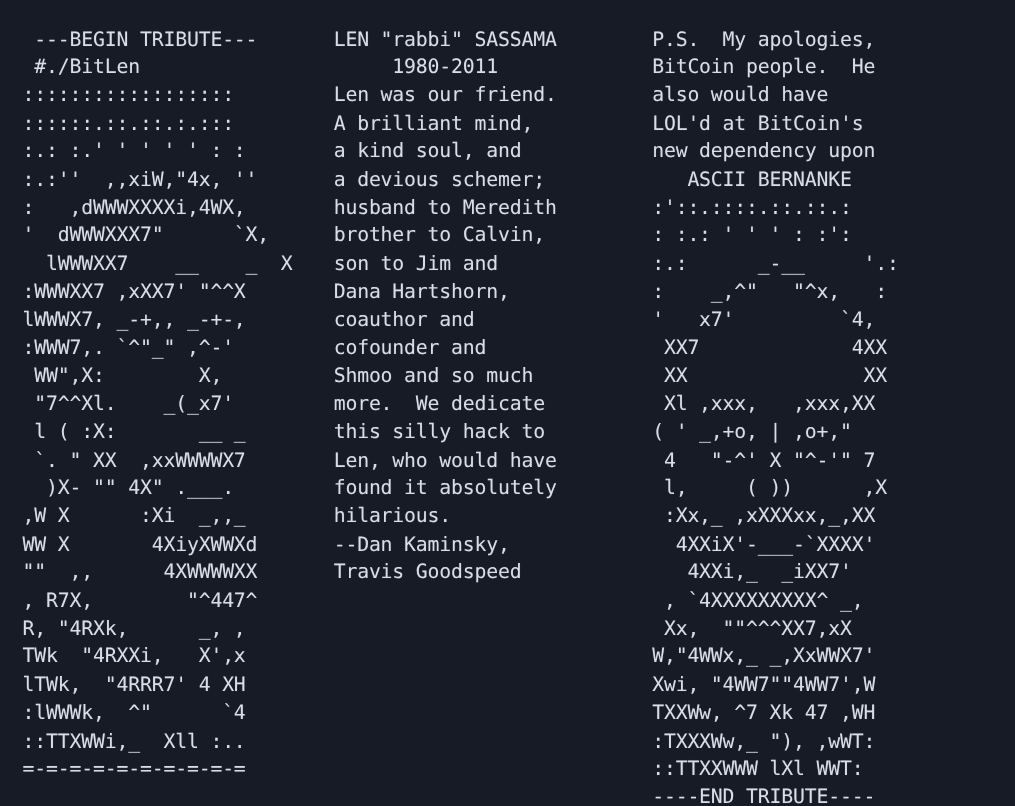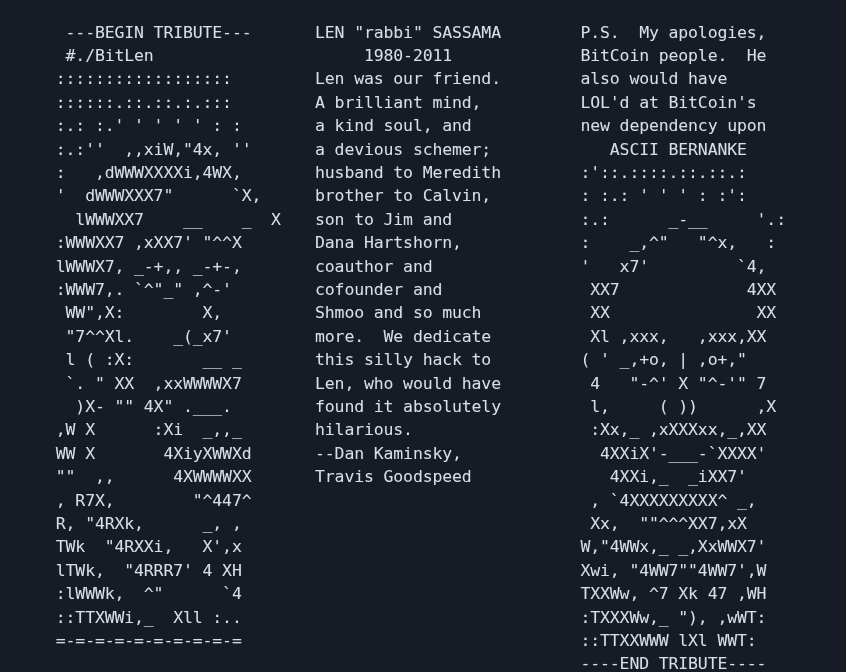--- a/index.html
+++ b/index.html
@@ -18,21 +18,20 @@
     width: 769px;
     height: 672px;
     background: #161b26;
     color: #d6dae3;
     position: relative;
     box-sizing: border-box;
     padding: 4px 0 0 0;
     display: flex;
     flex-direction: row;
     align-items: flex-start;
-    margin-left: 37px;
   }
   .column {
     white-space: pre;
     font-family: "DejaVu Sans Mono", "Liberation Mono", monospace;
     font-size: 16.5px;
     line-height: 23.4px;
     letter-spacing: -0.15px;
     color: #d9dde5;
     text-shadow: 0 0 1px rgba(190,200,220,0.25);
   }

